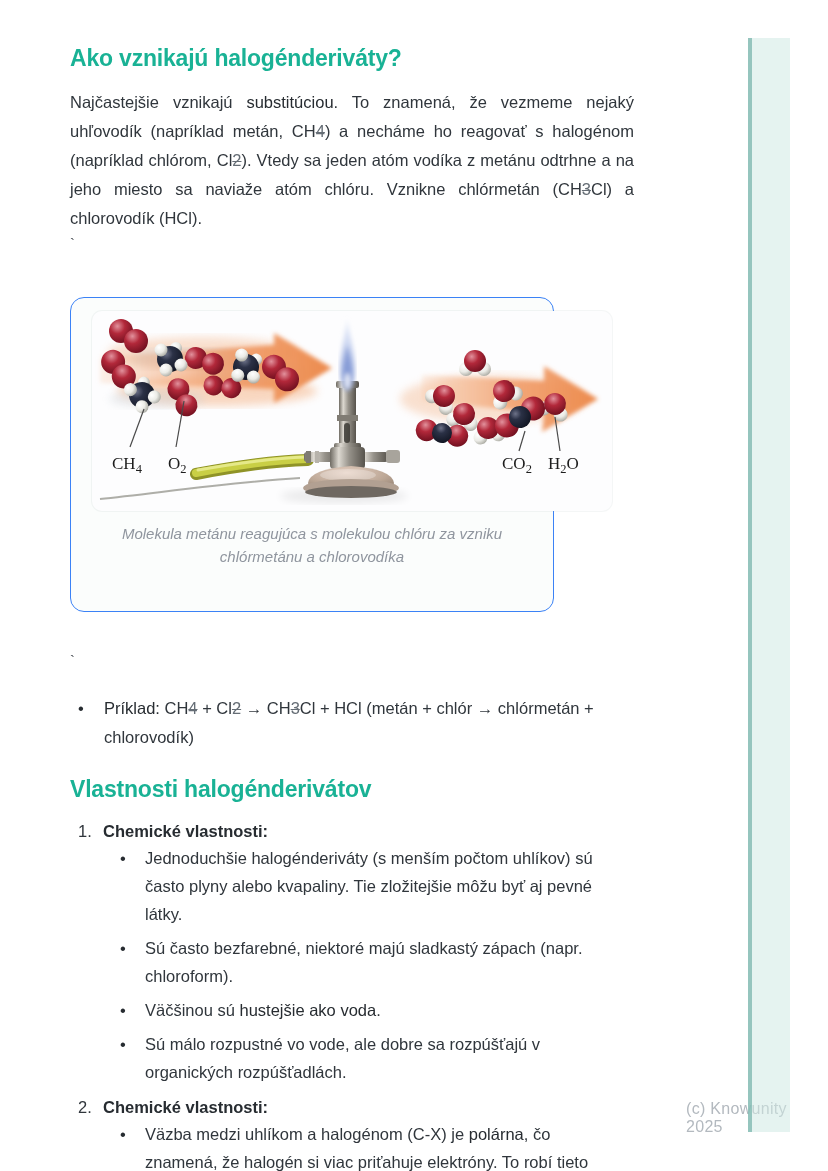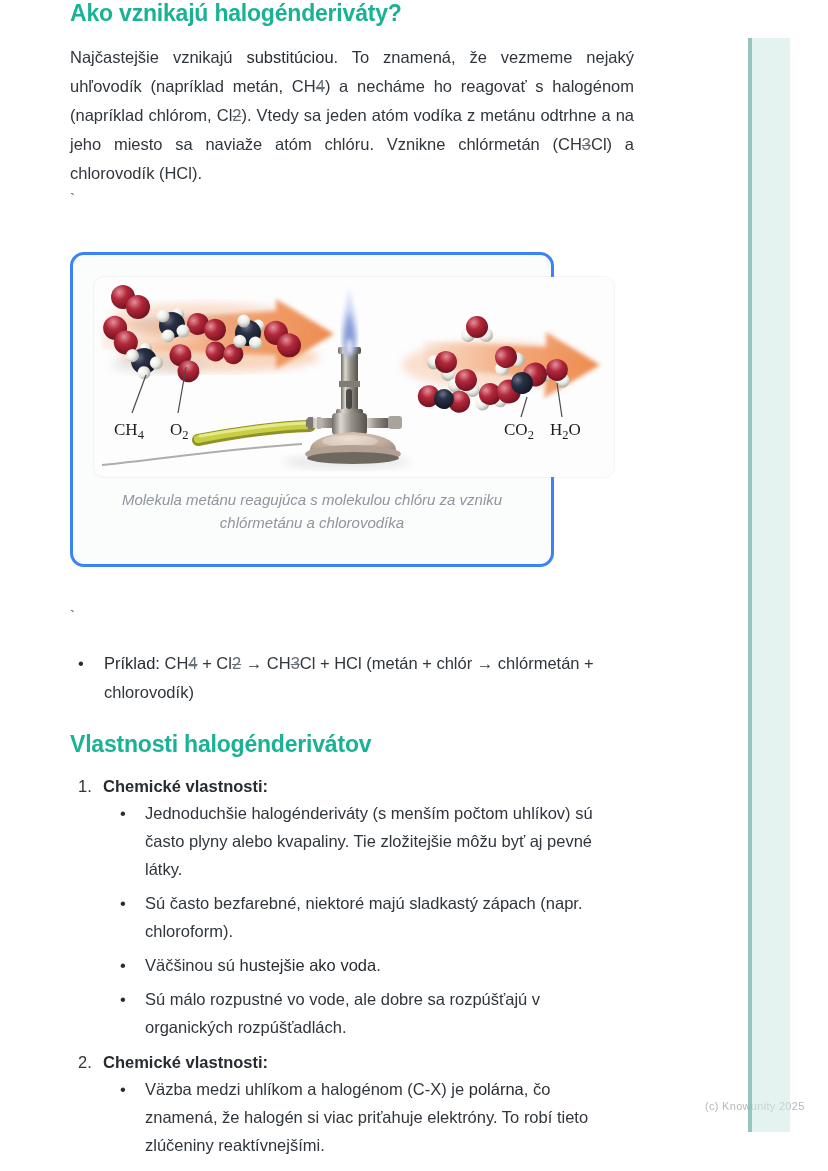--- a/index.html
+++ b/index.html
@@ -1,49 +1,49 @@
 <!DOCTYPE html>
 <html><head>
 <meta charset="utf-8">
 <style>
   html,body{margin:0;padding:0;background:#fff;}
   .page{position:relative;width:828px;height:1171px;background:#ffffff;overflow:hidden;
         font-family:"Liberation Sans",sans-serif;color:#30363c;}
   .content{position:absolute;left:70px;top:0;width:564px;}
   h1,h2{margin:0;font-weight:700;font-size:23px;line-height:26px;color:#19b295;letter-spacing:-0.2px;}
-  h1{}
+  h1{margin-top:45px;}
   h2{margin-top:24px;}
   .intro{margin:17px 0 0;font-size:16.5px;line-height:29px;text-align:justify;}
   .tick{margin-top:2px;height:22px;font-size:15px;color:#42484e;}
   .tick2{margin-top:40px;height:22px;font-size:15px;color:#42484e;}
   b,.b{font-weight:400;color:#272c31;}
   .x{color:#656d75;text-decoration:line-through;text-decoration-thickness:1.4px;}
-  .card{box-sizing:border-box;margin:40px 0 0;width:484px;height:315px;border:3px solid #3b82f6;
-        border-radius:14px;background:#fbfdfc;padding:22px 21px 0;}
+  .card{box-sizing:border-box;margin:40px 0 0;width:484px;height:315px;border:1px solid #3b82f6;
+        border-radius:14px;background:#fbfdfc;padding:13px 21px 0;}
   .fig-img{width:520px;height:200px;border-radius:10px;background:#fdfdfe;box-shadow:0 0 0 1px rgba(150,165,170,0.10);overflow:hidden;}
   figcaption{margin:11px auto 0;max-width:540px;text-align:center;font-style:italic;
              font-size:15px;line-height:23px;color:#8f959e;}
   figure{margin:0;}
   .example{margin-top:20px;font-size:16.5px;line-height:29px;}
   .example .row{display:flex;}
   .example .dot{width:26px;flex:0 0 26px;text-align:left;padding-left:8px;color:#272c31;}
   .olist{margin-top:16px;font-size:16.5px;}
   .oitem{display:flex;margin-top:8px;}
   .oitem:first-child{margin-top:0;}
   .onum{flex:0 0 25px;padding-left:8px;line-height:26px;}
   .obody{flex:1;}
   .otitle{font-weight:700;line-height:26px;color:#272c31;}
   .ulist{margin:0;}
   .uitem{display:flex;line-height:28px;margin-top:6px;}
   .uitem:first-child{margin-top:0;}
   .udot{flex:0 0 25px;padding-left:17px;color:#272c31;}
   .utext{flex:1;padding-right:26px;}
   .stripe{position:absolute;left:748px;top:38px;width:38px;height:1094px;
           background:rgba(208,233,228,0.55);border-left:4px solid rgba(122,182,173,0.75);z-index:5;}
-  .watermark{position:absolute;left:705px;top:1100px;font-size:11px;letter-spacing:0.3px;
+  .watermark{position:absolute;left:686px;top:1100px;font-size:16px;letter-spacing:0.3px;
              color:#b3b9bf;z-index:2;}
   svg text{font-family:"Liberation Serif",serif;}
 </style>
 </head>
 <body>
 
 <div class="page">
   <div class="content">
 
     <h1>Ako vznikajú halogénderiváty?</h1>

